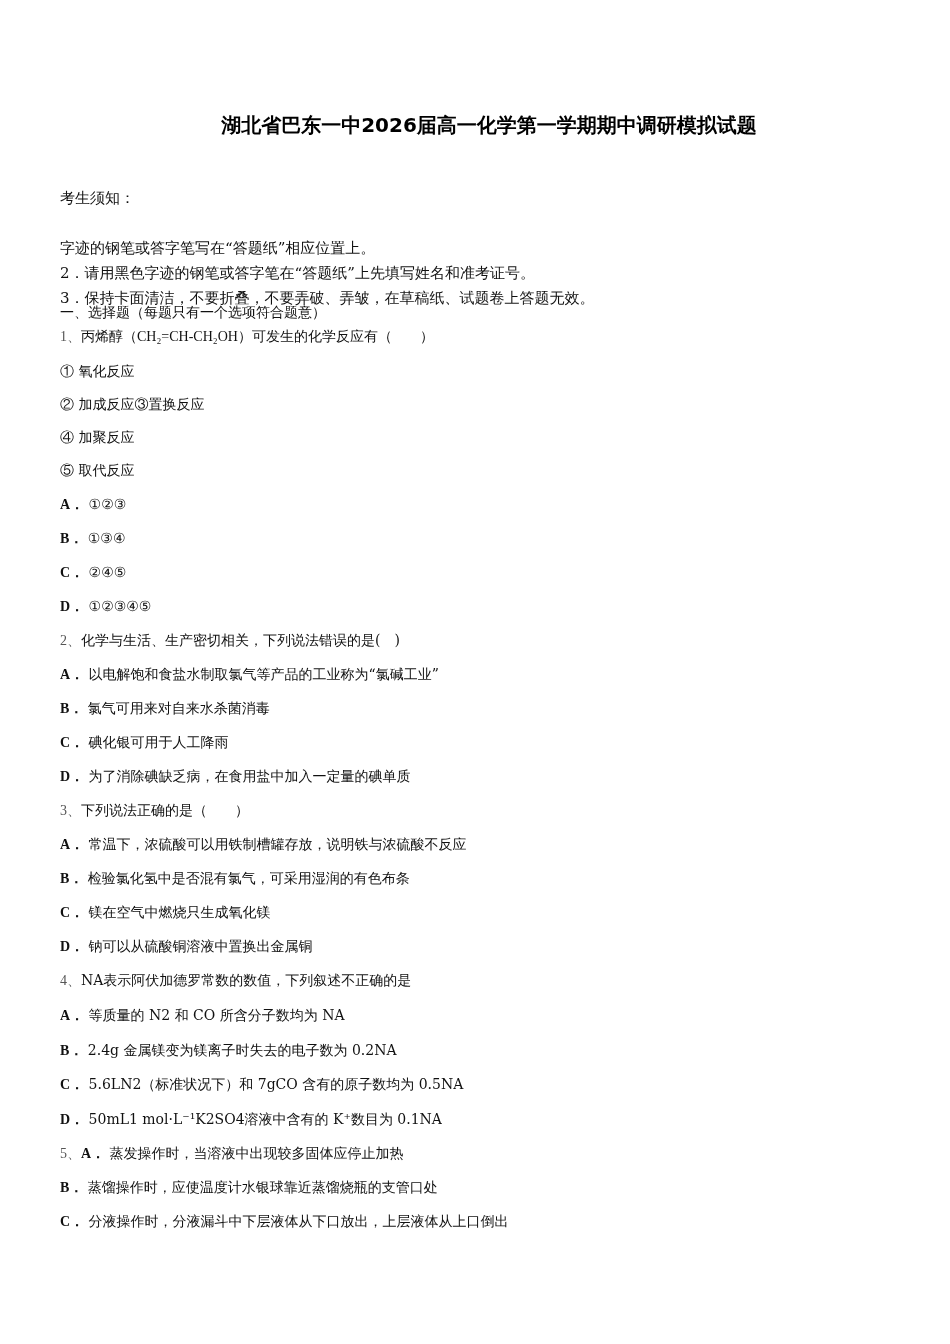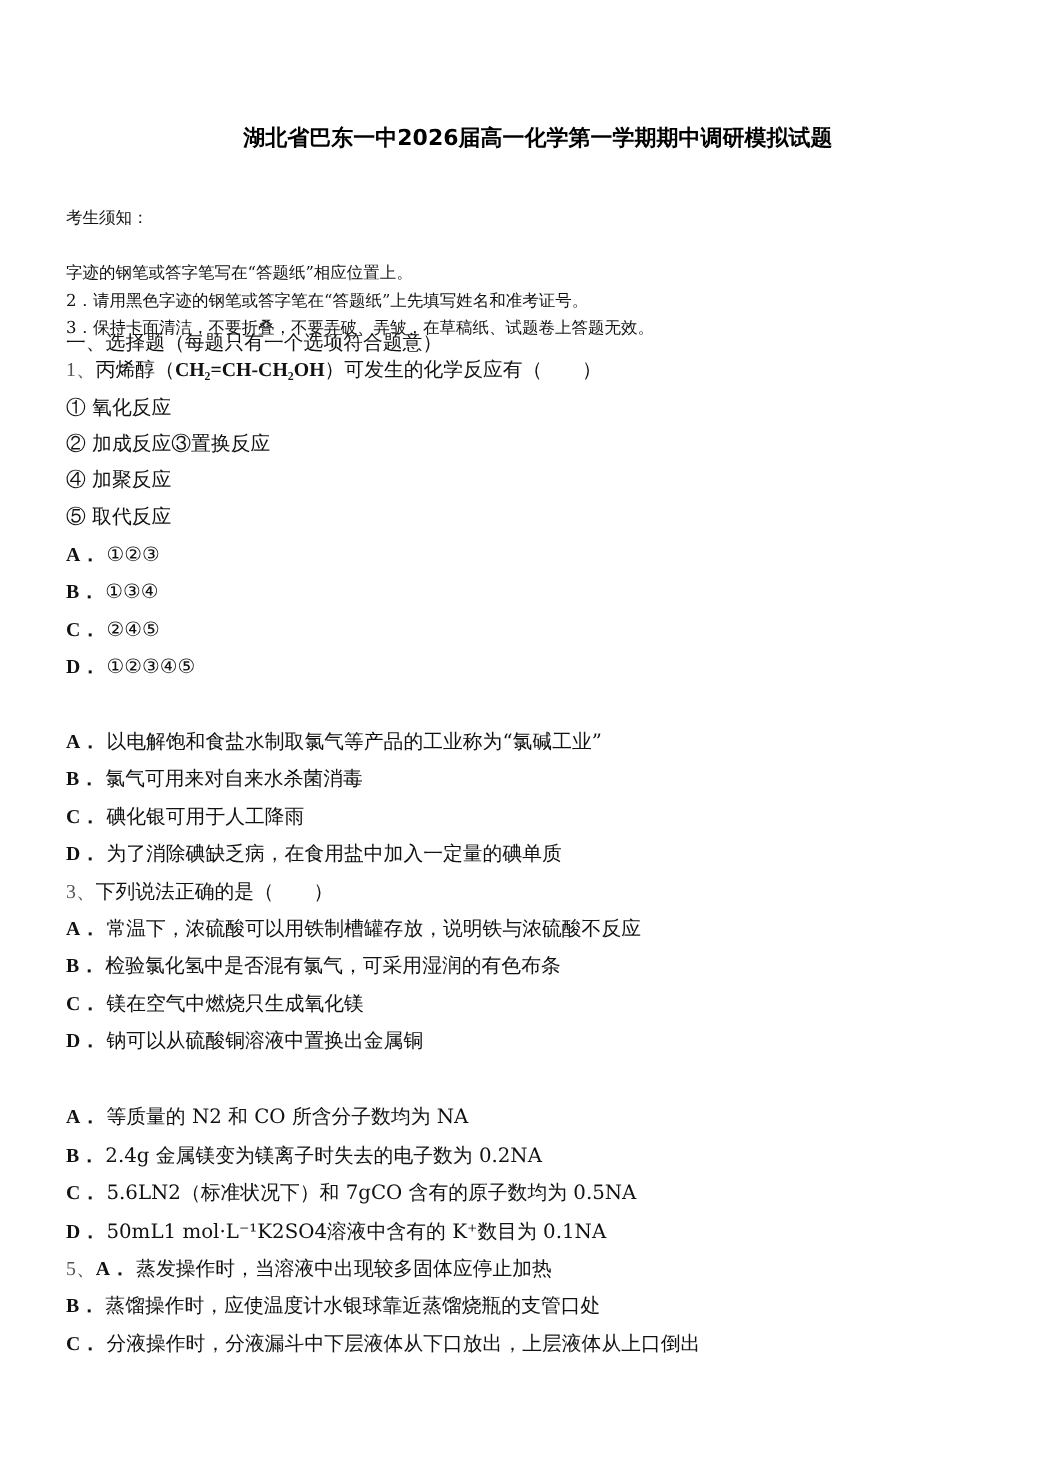--- a/index.html
+++ b/index.html
@@ -29,29 +29,29 @@
       text-align: center;
       font-family: "DejaVu Sans", "Liberation Sans", sans-serif;
       font-weight: bold;
       font-size: 20px;
       letter-spacing: 0px;
       color: #000;
     }
     .line {
       position: absolute;
       left: 46px;
-      font-size: 18px;
+      font-size: 14px;
       line-height: 20px;
       white-space: nowrap;
       color: #111;
     }
     .notice-line { font-size: 15px; margin-top: 36px; }
     .qnum { color: #555; font-family: "Liberation Serif", serif; }
     .opt-label { font-weight: bold; font-family: "Liberation Serif", serif; }
-    .latin-bold { font-weight: bold; font-family: "Liberation Serif", serif; }
+    .latin-bold { font-weight: normal; font-family: "Liberation Serif", serif; }
   </style>
 </head>
 <body>
 
 <div class="page">
 
   <div class="title">湖北省巴东一中2026届高一化学第一学期期中调研模拟试题</div>
 
   <div class="line notice-line" style="top:152px">考生须知：</div>
   <div class="line notice-line" style="top:202px">字迹的钢笔或答字笔写在“答题纸”相应位置上。</div>
@@ -66,31 +66,33 @@
   <div class="line" style="top:361px">① 氧化反应</div>
   <div class="line" style="top:394px">② 加成反应③置换反应</div>
   <div class="line" style="top:427px">④ 加聚反应</div>
   <div class="line" style="top:460px">⑤ 取代反应</div>
 
   <div class="line" style="top:494px"><span class="opt-label">A．</span>&nbsp;<span>①②③</span></div>
   <div class="line" style="top:528px"><span class="opt-label">B．</span>&nbsp;<span>①③④</span></div>
   <div class="line" style="top:562px"><span class="opt-label">C．</span>&nbsp;<span>②④⑤</span></div>
   <div class="line" style="top:596px"><span class="opt-label">D．</span>&nbsp;<span>①②③④⑤</span></div>
 
+  <div class="line" style="top:630px"><span class="qnum">2、</span><span>化学与生活、生产密切相关，下列说法错误的是(　)</span></div>
   <div class="line" style="top:664px"><span class="opt-label">A．</span>&nbsp;<span>以电解饱和食盐水制取氯气等产品的工业称为“氯碱工业”</span></div>
   <div class="line" style="top:698px"><span class="opt-label">B．</span>&nbsp;<span>氯气可用来对自来水杀菌消毒</span></div>
   <div class="line" style="top:732px"><span class="opt-label">C．</span>&nbsp;<span>碘化银可用于人工降雨</span></div>
   <div class="line" style="top:766px"><span class="opt-label">D．</span>&nbsp;<span>为了消除碘缺乏病，在食用盐中加入一定量的碘单质</span></div>
 
   <div class="line" style="top:800px"><span class="qnum">3、</span><span>下列说法正确的是（　　）</span></div>
   <div class="line" style="top:868px"><span class="opt-label">B．</span>&nbsp;<span>检验氯化氢中是否混有氯气，可采用湿润的有色布条</span></div>
   <div class="line" style="top:834px"><span class="opt-label">A．</span>&nbsp;<span>常温下，浓硫酸可以用铁制槽罐存放，说明铁与浓硫酸不反应</span></div>
   <div class="line" style="top:902px"><span class="opt-label">C．</span>&nbsp;<span>镁在空气中燃烧只生成氧化镁</span></div>
   <div class="line" style="top:936px"><span class="opt-label">D．</span>&nbsp;<span>钠可以从硫酸铜溶液中置换出金属铜</span></div>
 
+  <div class="line" style="top:970px"><span class="qnum">4、</span><span>NA表示阿伏加德罗常数的数值，下列叙述不正确的是</span></div>
   <div class="line" style="top:1005px"><span class="opt-label">A．</span>&nbsp;<span>等质量的 N2 和 CO 所含分子数均为 NA</span></div>
   <div class="line" style="top:1040px"><span class="opt-label">B．</span>&nbsp;<span>2.4g 金属镁变为镁离子时失去的电子数为 0.2NA</span></div>
   <div class="line" style="top:1074px"><span class="opt-label">C．</span>&nbsp;<span>5.6LN2（标准状况下）和 7gCO 含有的原子数均为 0.5NA</span></div>
   <div class="line" style="top:1109px"><span class="opt-label">D．</span>&nbsp;<span>50mL1 mol·L⁻¹K2SO4溶液中含有的 K⁺数目为 0.1NA</span></div>
 
   <div class="line" style="top:1143px"><span class="qnum">5、</span><span class="opt-label">A．</span>&nbsp;<span>蒸发操作时，当溶液中出现较多固体应停止加热</span></div>
   <div class="line" style="top:1211px"><span class="opt-label">C．</span>&nbsp;<span>分液操作时，分液漏斗中下层液体从下口放出，上层液体从上口倒出</span></div>
   <div class="line" style="top:1177px"><span class="opt-label">B．</span>&nbsp;<span>蒸馏操作时，应使温度计水银球靠近蒸馏烧瓶的支管口处</span></div>
 
 </div>

